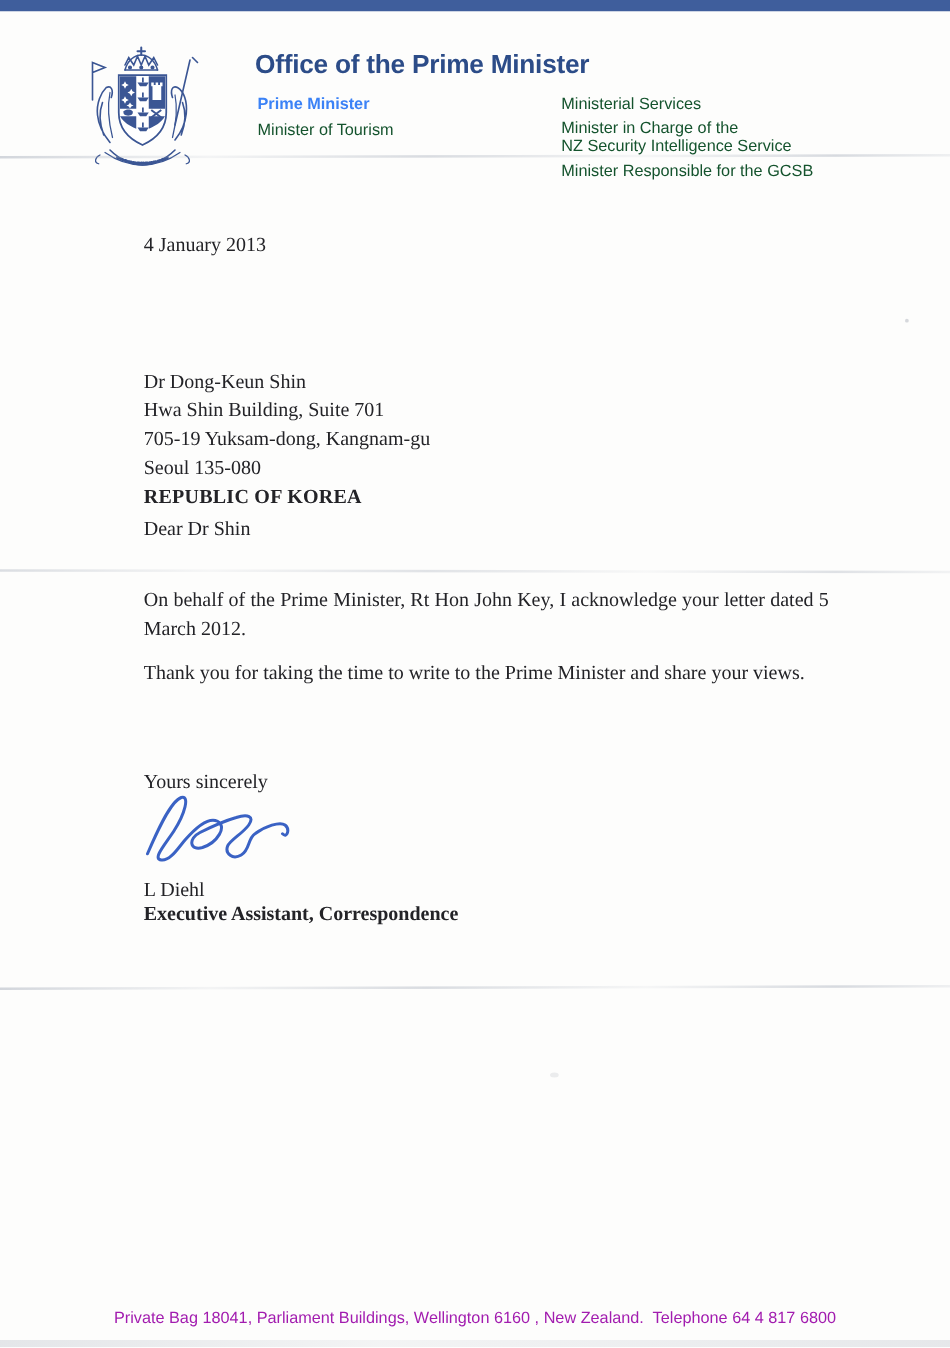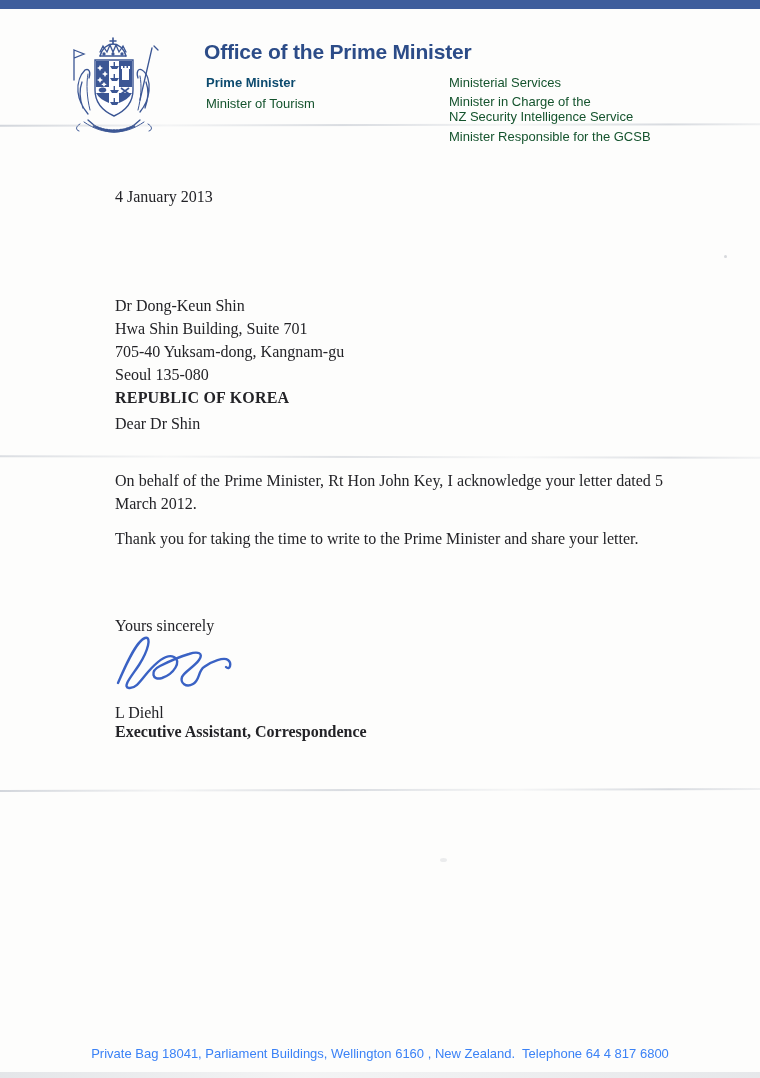--- a/index.html
+++ b/index.html
@@ -29,21 +29,21 @@
   .crest { position:absolute; left:60px; top:36px; }
   .hdr-title {
     position:absolute; left:204px; top:40px;
     font-family:"Liberation Sans", sans-serif; font-weight:bold;
     font-size:21px; letter-spacing:-.2px; color:#2c4c88;
   }
   .role {
     position:absolute; font-family:"Liberation Sans", sans-serif;
     font-size:13px; color:#14532d; white-space:nowrap;
   }
-  .role.bold { font-weight:bold; color:#0c4a6e; }
+  .role.bold { font-weight:bold; color:#3b82f6; }
   .r-left-1 { left:206px; top:75px; }
   .r-left-2 { left:206px; top:96px; }
   .r-right-1 { left:449px; top:75px; }
   .r-right-2a { left:449px; top:94px; }
   .r-right-2b { left:449px; top:109px; }
   .r-right-3 { left:449px; top:129px; }
 
   
   .txt { position:absolute; left:115px; font-size:16px; line-height:23px; }
   .date-line { top:185px;text-align:center; }
@@ -53,21 +53,21 @@
   .para { width:548px; text-align:justify; }
   .para-1 { top:469px; }
   .para-2 { top:527px; }
   .closing { top:602px;margin-top:12px; }
   .sig-block { position:absolute; left:112px; top:627px; }
   .signer-name { top:701px; }
   .signer-title { top:720px; font-weight:bold; }
 
   .footer {
     position:absolute; left:0; top:1046px; width:760px; text-align:center;
-    font-family:"Liberation Sans", sans-serif; font-size:13px; color:#3b82f6;
+    font-family:"Liberation Sans", sans-serif; font-size:13px; color:#a21caf;
     white-space:pre;
   }
 </style>
 </head>
 <body>
 
 <div class="page">
 
   <div class="top-edge"></div>
 
@@ -143,31 +143,31 @@
   <div class="role r-right-2b">NZ Security Intelligence Service</div>
   <div class="role r-right-3">Minister Responsible for the GCSB</div>
 
   <div class="crease crease-1"></div>
 
   <div class="txt date-line">4 January 2013</div>
 
   <div class="txt address">
     <div>Dr Dong-Keun Shin</div>
     <div>Hwa Shin Building, Suite 701</div>
-    <div>705-40 Yuksam-dong, Kangnam-gu</div>
+    <div>705-19 Yuksam-dong, Kangnam-gu</div>
     <div>Seoul 135-080</div>
     <div class="country">REPUBLIC OF KOREA</div>
   </div>
 
   <div class="txt salutation">Dear Dr Shin</div>
 
   <div class="crease crease-2"></div>
 
   <div class="txt para para-1">On behalf of the Prime Minister, Rt Hon John Key, I acknowledge your letter dated 5 March 2012.</div>
-  <div class="txt para para-2">Thank you for taking the time to write to the Prime Minister and share your letter.</div>
+  <div class="txt para para-2">Thank you for taking the time to write to the Prime Minister and share your views.</div>
 
   <div class="txt closing">Yours sincerely</div>
 
   <svg class="sig-block" width="140" height="72" viewBox="0 0 140 72">
     <path d="M6 56 C12 42 24 14 33 11 C40 9 36 24 27 38 C19 50 10 60 17 61
              C24 62 30 52 36 45 C43 37 54 26 62 30 C70 34 62 47 50 51
              C40 54 38 44 48 39 C58 34 70 29 77 27 C86 24 92 26 87 33
              C82 40 72 45 70 50 C68 56 74 61 81 57 C88 53 86 44 92 40
              C100 34 112 30 116 33 C120 36 118 44 114 40" fill="none" stroke="#3a62c4" stroke-width="2.4" stroke-linecap="round"></path>
   </svg>

